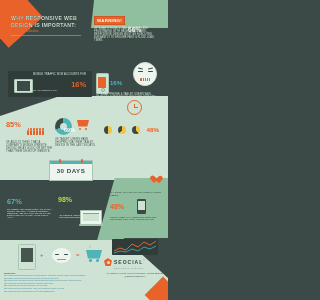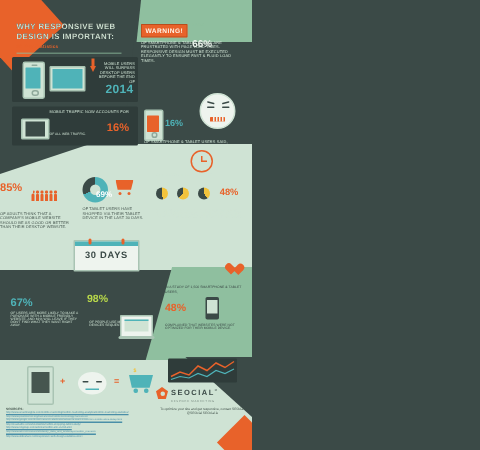--- a/index.html
+++ b/index.html
@@ -168,21 +168,21 @@
 
   
   .clock{
     position:absolute;left:127px;top:100px;width:13px;height:13px;
     border:1px solid #e8622a;border-radius:50%;
   }
   .clock .hh{position:absolute;left:5.6px;top:3px;width:.9px;height:4px;background:#e8622a;}
   .clock .mm{position:absolute;left:6px;top:6px;width:3.6px;height:.9px;background:#e8622a;}
 
   
-  .blk85{position:absolute;left:0;top:120px;width:46px;}
+  .blk85{position:absolute;left:6px;top:120px;width:46px;}
   .n85{color:#e8622a;font-size:7.4px;font-weight:bold;display:inline-block;vertical-align:top;}
   .people{display:inline-block;margin-left:2px;vertical-align:top;padding-top:1px;}
   .people span{
     display:inline-block;width:2.2px;height:5px;background:#e8622a;
     margin-right:.7px;border-radius:1.2px 1.2px 0 0;position:relative;
   }
   .people span::before{
     content:"";position:absolute;left:.25px;top:-2.2px;
     width:1.7px;height:1.7px;background:#e8622a;border-radius:50%;
   }
@@ -362,35 +362,20 @@
 
   <div class="warn-wrap">
     <div class="warn-badge">WARNING!</div>
     <div class="warn-num">
       <span class="small">SINCE</span>
       <span class="pct">66%</span>
     </div>
   </div>
   <div class="warn-body t tiny">OF SMARTPHONE &amp; TABLET USERS ARE FRUSTRATED WITH PAGE LOAD TIMES. RESPONSIVE DESIGN MUST BE EXECUTED ELEGANTLY TO ENSURE FAST &amp; FLUID LOAD TIMES.</div>
 
-  <div class="card-devices">
-    <div class="phone">
-      <div class="spk"></div>
-        <div class="scr"></div>
-        <div class="hm"></div>
-    </div>
-    <div class="monitor">
-      <div class="scr"></div>
-    </div>
-    <div class="monitor-stand"></div>
-    <div class="arrow-stem"></div>
-    <div class="arrow-down"></div>
-    <div class="dev-txt t tiny">MOBILE USERS WILL SURPASS DESKTOP USERS BEFORE THE END OF</div>
-    <div class="year">2014</div>
-  </div>
 
   <div class="card-traffic">
     <div class="tablet-ic">
         <div class="scr"></div>
       </div>
     <div class="traffic-txt t tiny">MOBILE TRAFFIC NOW ACCOUNTS FOR</div>
     <div class="pct16">16%</div>
     <div class="t xtiny" style="left:25px;top:18px;width:52px;">OF ALL WEB TRAFFIC.</div>
   </div>
 

